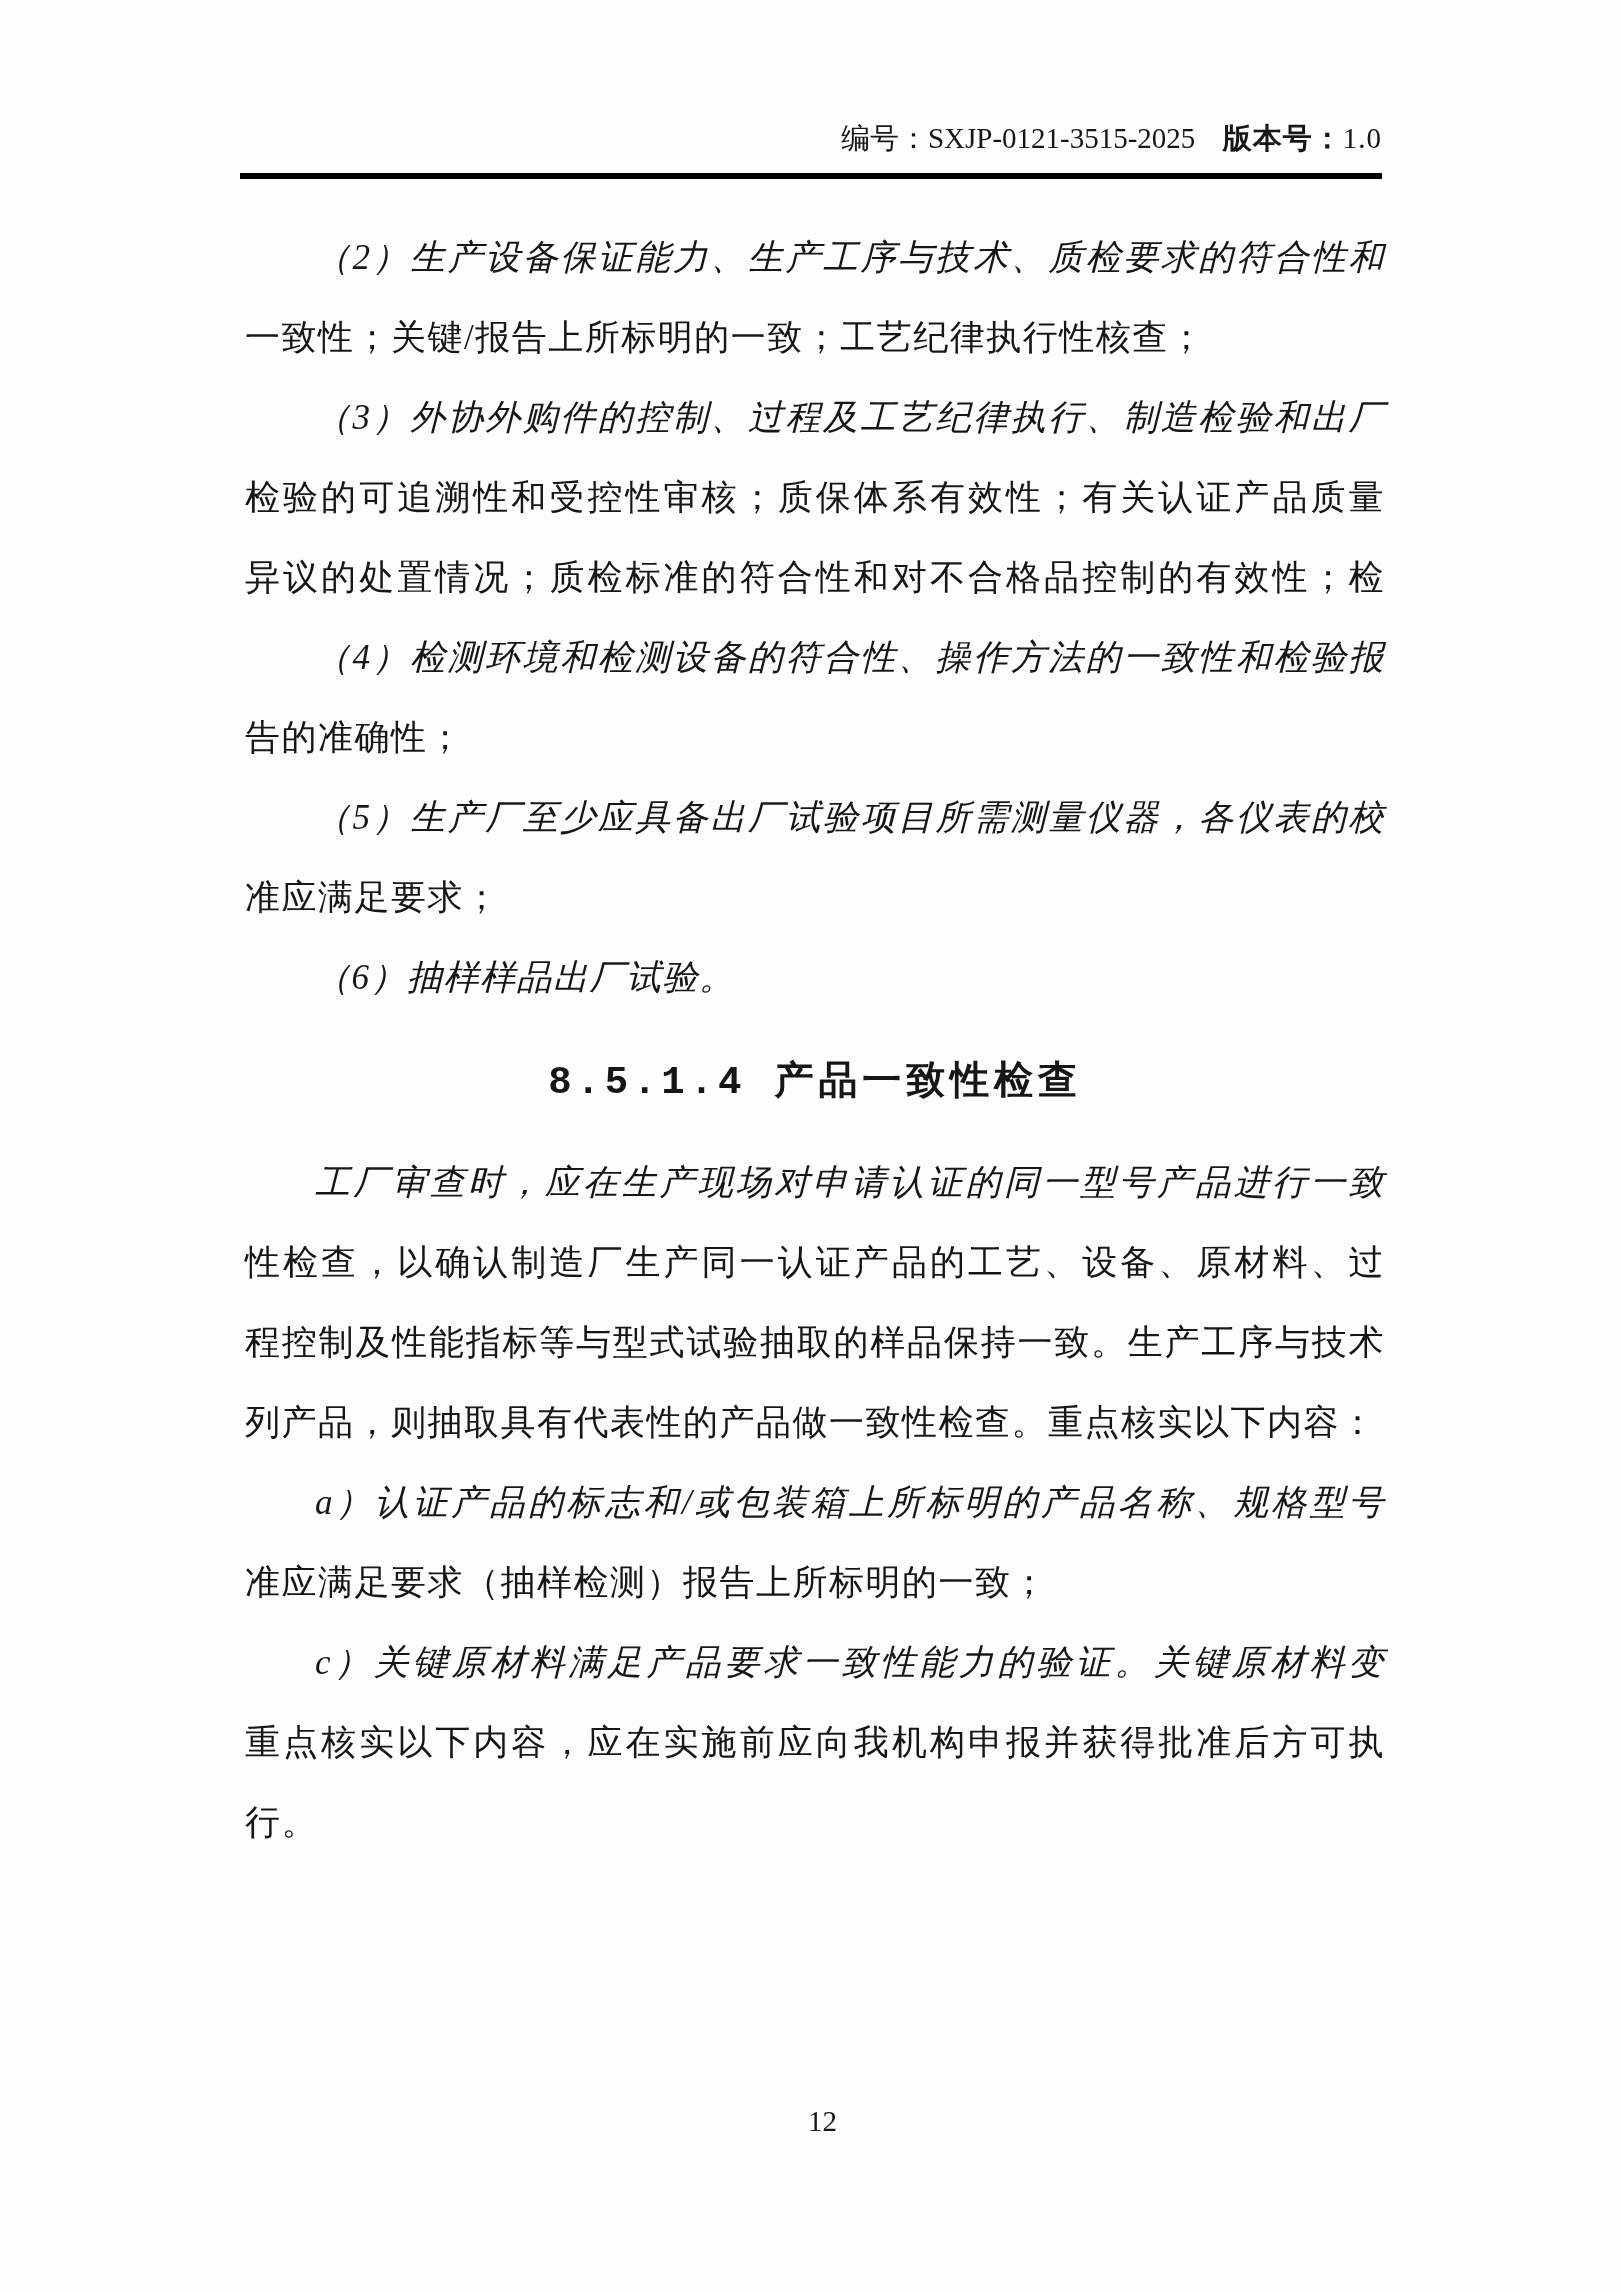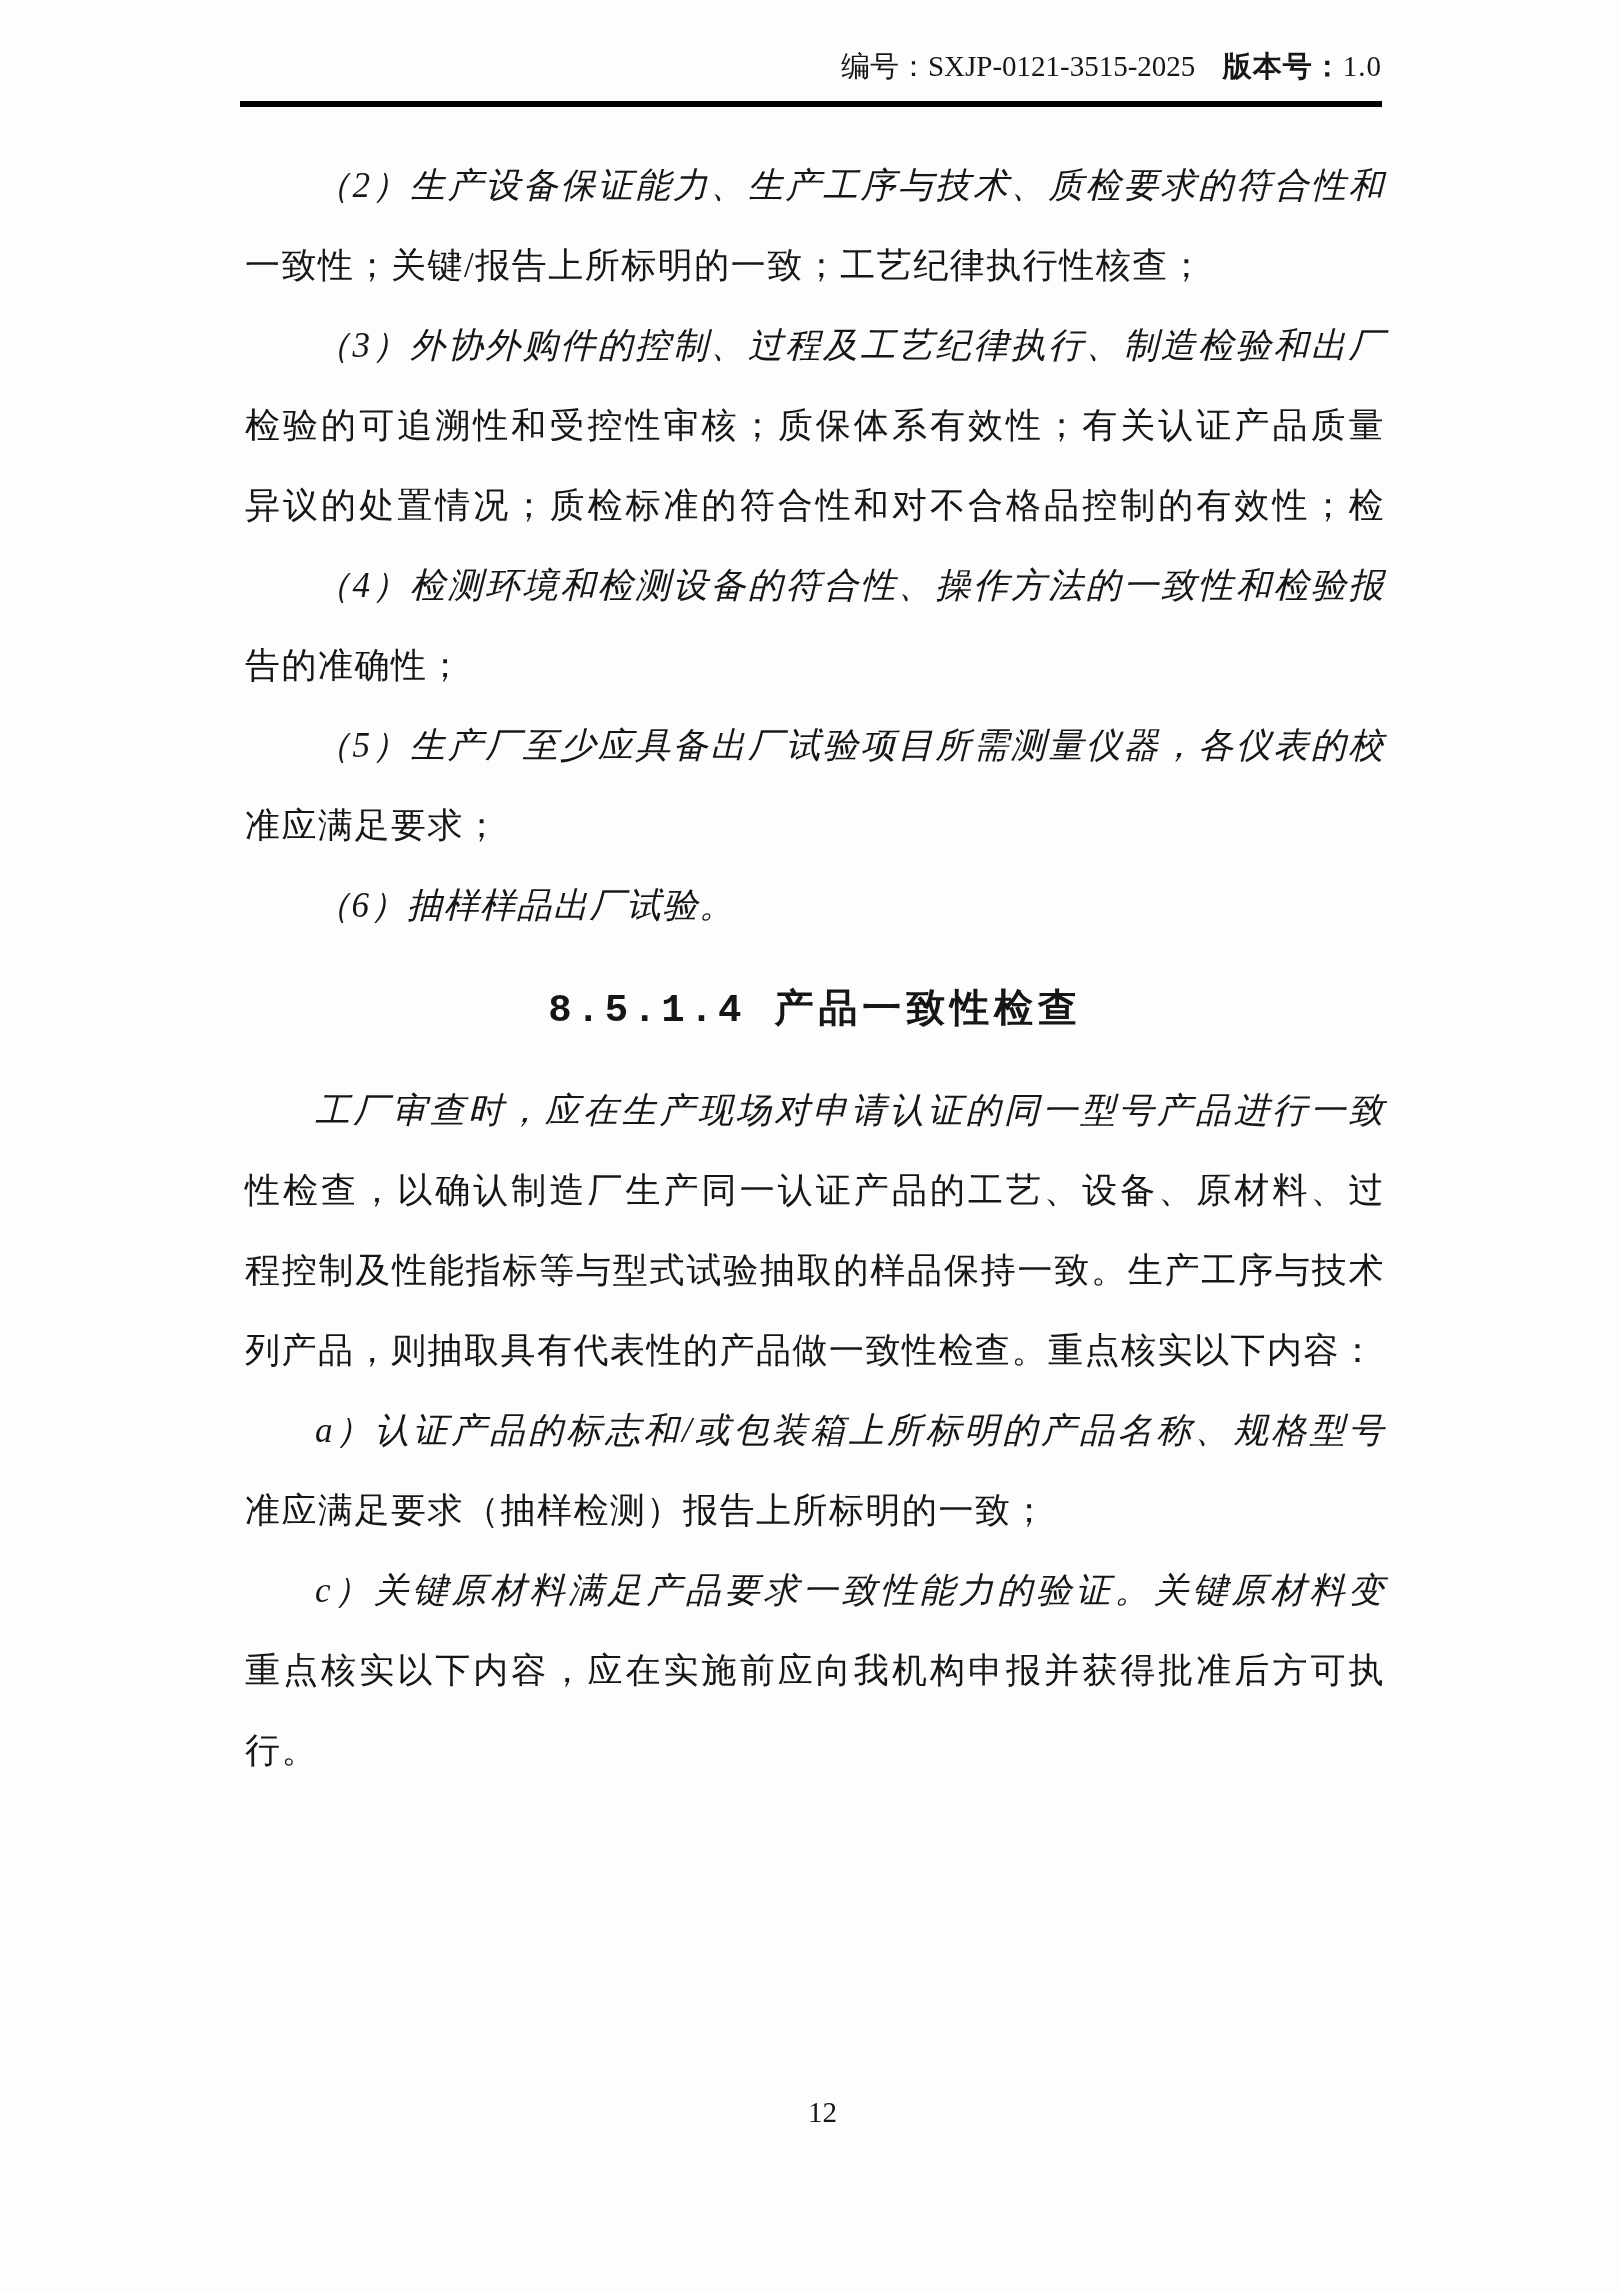--- a/index.html
+++ b/index.html
@@ -7,21 +7,21 @@
     width: 1621px;
     height: 2293px;
     background: #fdfdfc;
     color: #161616;
     font-family: "Liberation Serif", "DejaVu Serif", serif;
     position: relative;
     overflow: hidden;
   }
   .page-header {
     margin: 0 239px 0 240px;
-    padding-top: 48px;
+    padding-top: 120px;
     text-align: right;
     font-size: 29px;
     line-height: 37px;
     white-space: nowrap;
   }
   .hdr-label { font-weight: bold; letter-spacing: 1px; }
   .hdr-value { font-weight: normal; letter-spacing: 1px; }
   .hdr-gap { display: inline-block; width: 27.4px; }
   .header-rule {
     height: 5.9px;
@@ -50,21 +50,21 @@
     letter-spacing: 4.9px;
     margin-top: 25.5px;
     margin-bottom: 19.6px;
     text-align: center;
     font-family: Liberation Mono, monospace;
   }
   .page-footer {
     position: absolute;
     left: 0;
     right: 0;
-    bottom: 163px;
+    bottom: 154px;
     text-align: center;
     font-size: 29px;
     line-height: 35px;
     padding-left: 24px;
   }
 </style>
 </head>
 <body>
 
 <div class="page-header">

